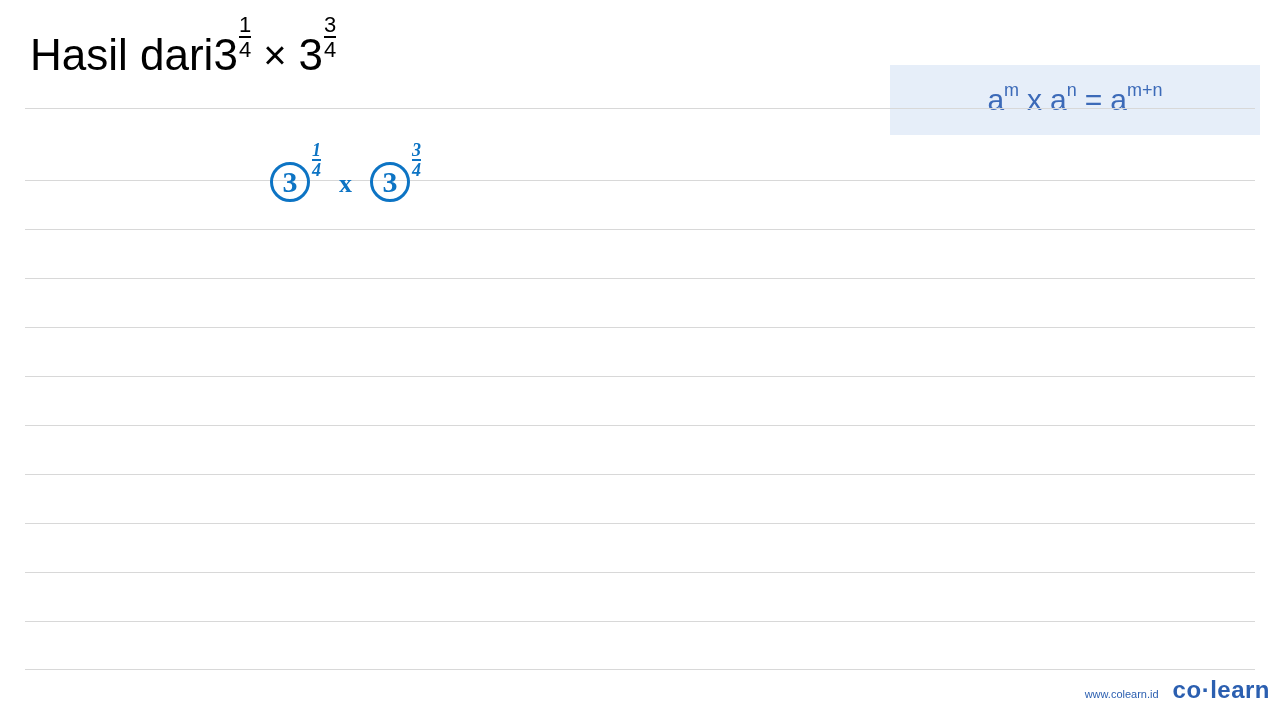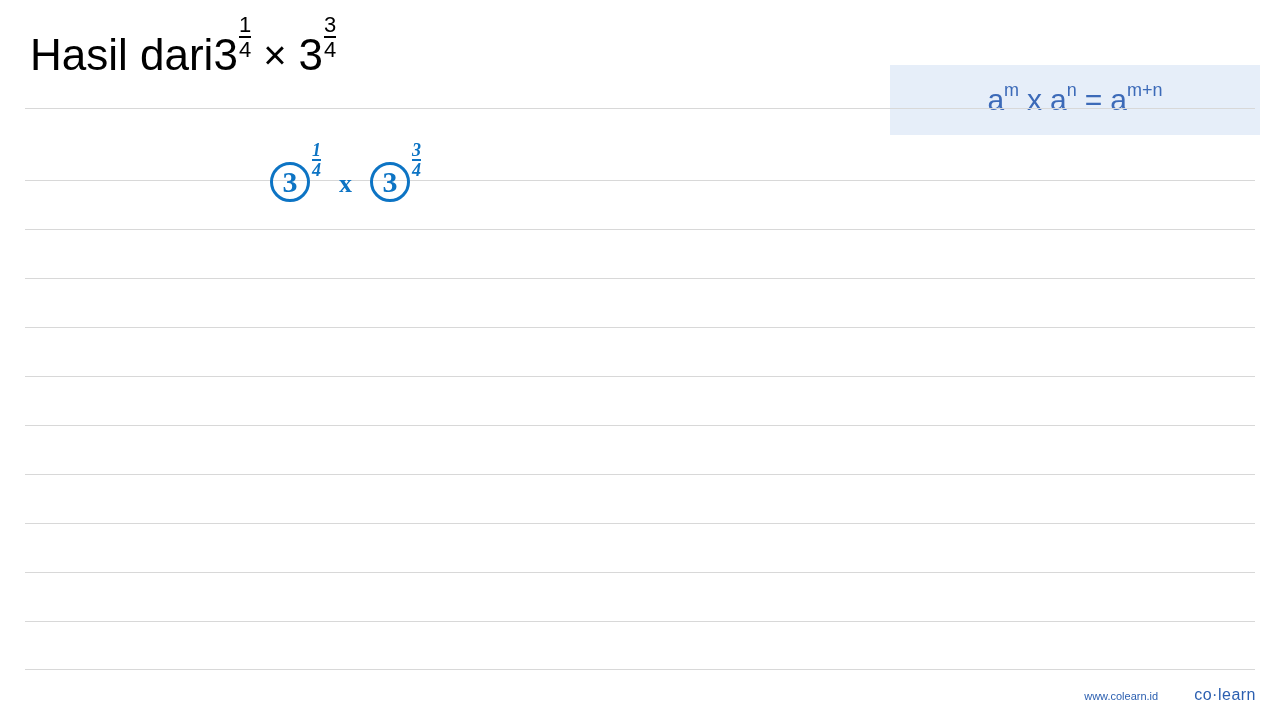--- a/index.html
+++ b/index.html
@@ -104,28 +104,28 @@
       margin-left: 2px;
       font-weight: bold;
       font-style: italic;
     }
     .h-frac .num { }
     .h-frac .den { border-top: 2px solid #0d74c4; padding-top: 0px; }
     .h-mult { margin: 0 18px; font-size: 26px; position: relative; top: 14px; }
     .footer {
       position: absolute;
       bottom: 16px;
-      right: 24px;
+      right: 10px;
       display: flex;
       align-items: baseline;
-      gap: 22px;
+      gap: 14px;
       justify-content: space-between;
     }
     .footer .url { color: #2b5fb0; font-size: 11px; }
-    .footer .logo { color: #2b5fb0; font-size: 16px; font-weight: 400; letter-spacing: 0.5px; margin-left: 14px; }
+    .footer .logo { color: #2b5fb0; font-size: 24px; font-weight: 700; letter-spacing: 0.5px; }
     .footer .dot { color: #2b5fb0; }
   </style>
 </head>
 <body>
 
 <div class="question-area">
   <div class="question-text">
     <span>Hasil dari </span>
     <span class="math-expr">
       <span class="base-num">3</span>

